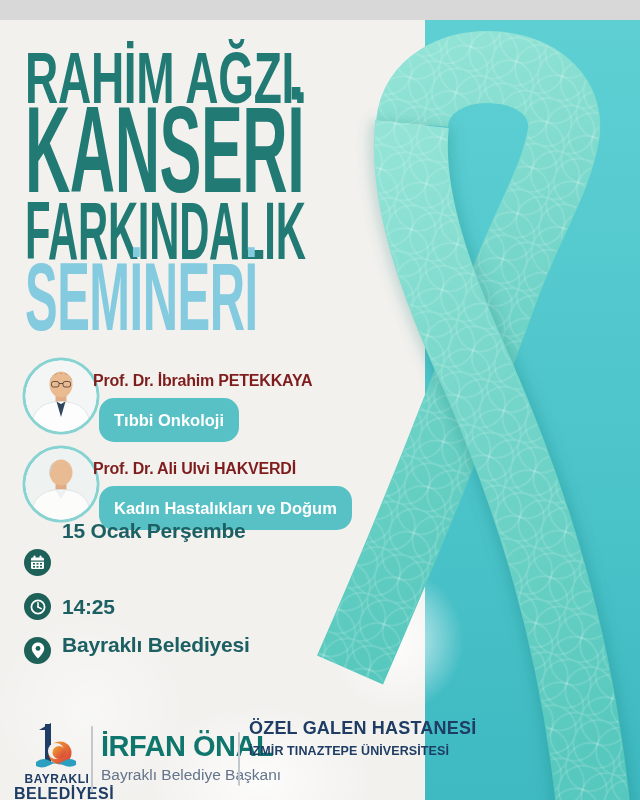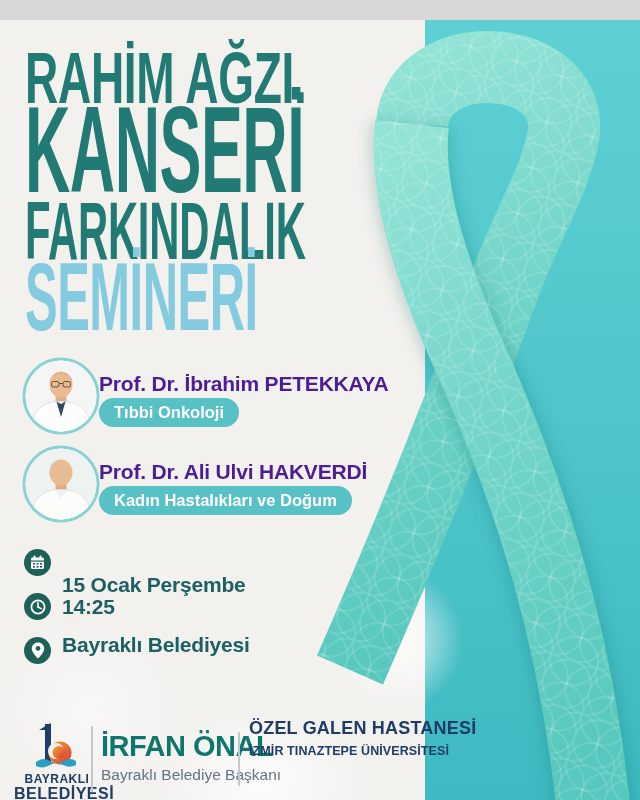--- a/index.html
+++ b/index.html
@@ -28,25 +28,25 @@
     line-height:1;transform-origin:left top;color:#217a73;letter-spacing:-.5px;
   }
   .tl1{top:22px;font-size:72px;transform:scaleX(.64);}
   .tl2{top:69px;font-size:122px;transform:scaleX(.515);letter-spacing:-1px;}
   .tl3{top:170px;font-size:82px;transform:scaleX(.51);}
   .tl4{top:229px;font-size:96px;transform:scaleX(.51);color:#85cbe0;letter-spacing:-1px;}
 
   
   .avatar{position:absolute;left:22px;width:78px;height:78px;}
   .speaker-name{
-    position:absolute;left:99px;font-size:21px;font-weight:bold;color:#4c1d95;
+    position:absolute;left:93px;font-size:16px;font-weight:bold;color:#7f1d1d;
     letter-spacing:-.2px;white-space:nowrap;
   }
   .pill{
-    position:absolute;left:99px;height:29px;display:inline-flex;align-items:center;
+    position:absolute;left:99px;height:44px;display:inline-flex;align-items:center;
     background:#58c1c5;border-radius:15px;padding:0 15px;color:#ffffff;
     font-size:16.5px;font-weight:bold;white-space:nowrap;
   }
 
   
   .detail-icon{position:absolute;left:24px;width:27px;height:27px;border-radius:50%;
     background:#1d6158;display:flex;align-items:center;justify-content:center;}
   .detail-text{position:absolute;left:62px;font-size:21px;font-weight:bold;color:#1d6064;
     letter-spacing:-.2px;white-space:nowrap;}
   .venue{line-height:26px;}
@@ -166,21 +166,21 @@
       <g fill="#1d6158">
         <rect x="3" y="8" width="2" height="1.6"></rect>
           <rect x="6.5" y="8" width="2" height="1.6"></rect>
           <rect x="10" y="8" width="2" height="1.6"></rect>
         <rect x="3" y="11" width="2" height="1.6"></rect>
           <rect x="6.5" y="11" width="2" height="1.6"></rect>
           <rect x="10" y="11" width="2" height="1.6"></rect>
       </g>
     </svg>
   </div>
-  <div class="detail-text" style="top:553px">15 Ocak Perşembe</div>
+  <div class="detail-text" style="top:499px">15 Ocak Perşembe</div>
 
   <div class="detail-icon" style="top:573px">
     <svg width="16" height="16" viewBox="0 0 16 16">
       <circle cx="8" cy="8" r="6.6" fill="none" stroke="#ffffff" stroke-width="1.8"></circle>
       <line x1="8" y1="8" x2="8" y2="3.8" stroke="#ffffff" stroke-width="1.6" stroke-linecap="round"></line>
       <line x1="8" y1="8" x2="11.2" y2="9.6" stroke="#ffffff" stroke-width="1.6" stroke-linecap="round"></line>
     </svg>
   </div>
   <div class="detail-text" style="top:575px">14:25</div>
 

